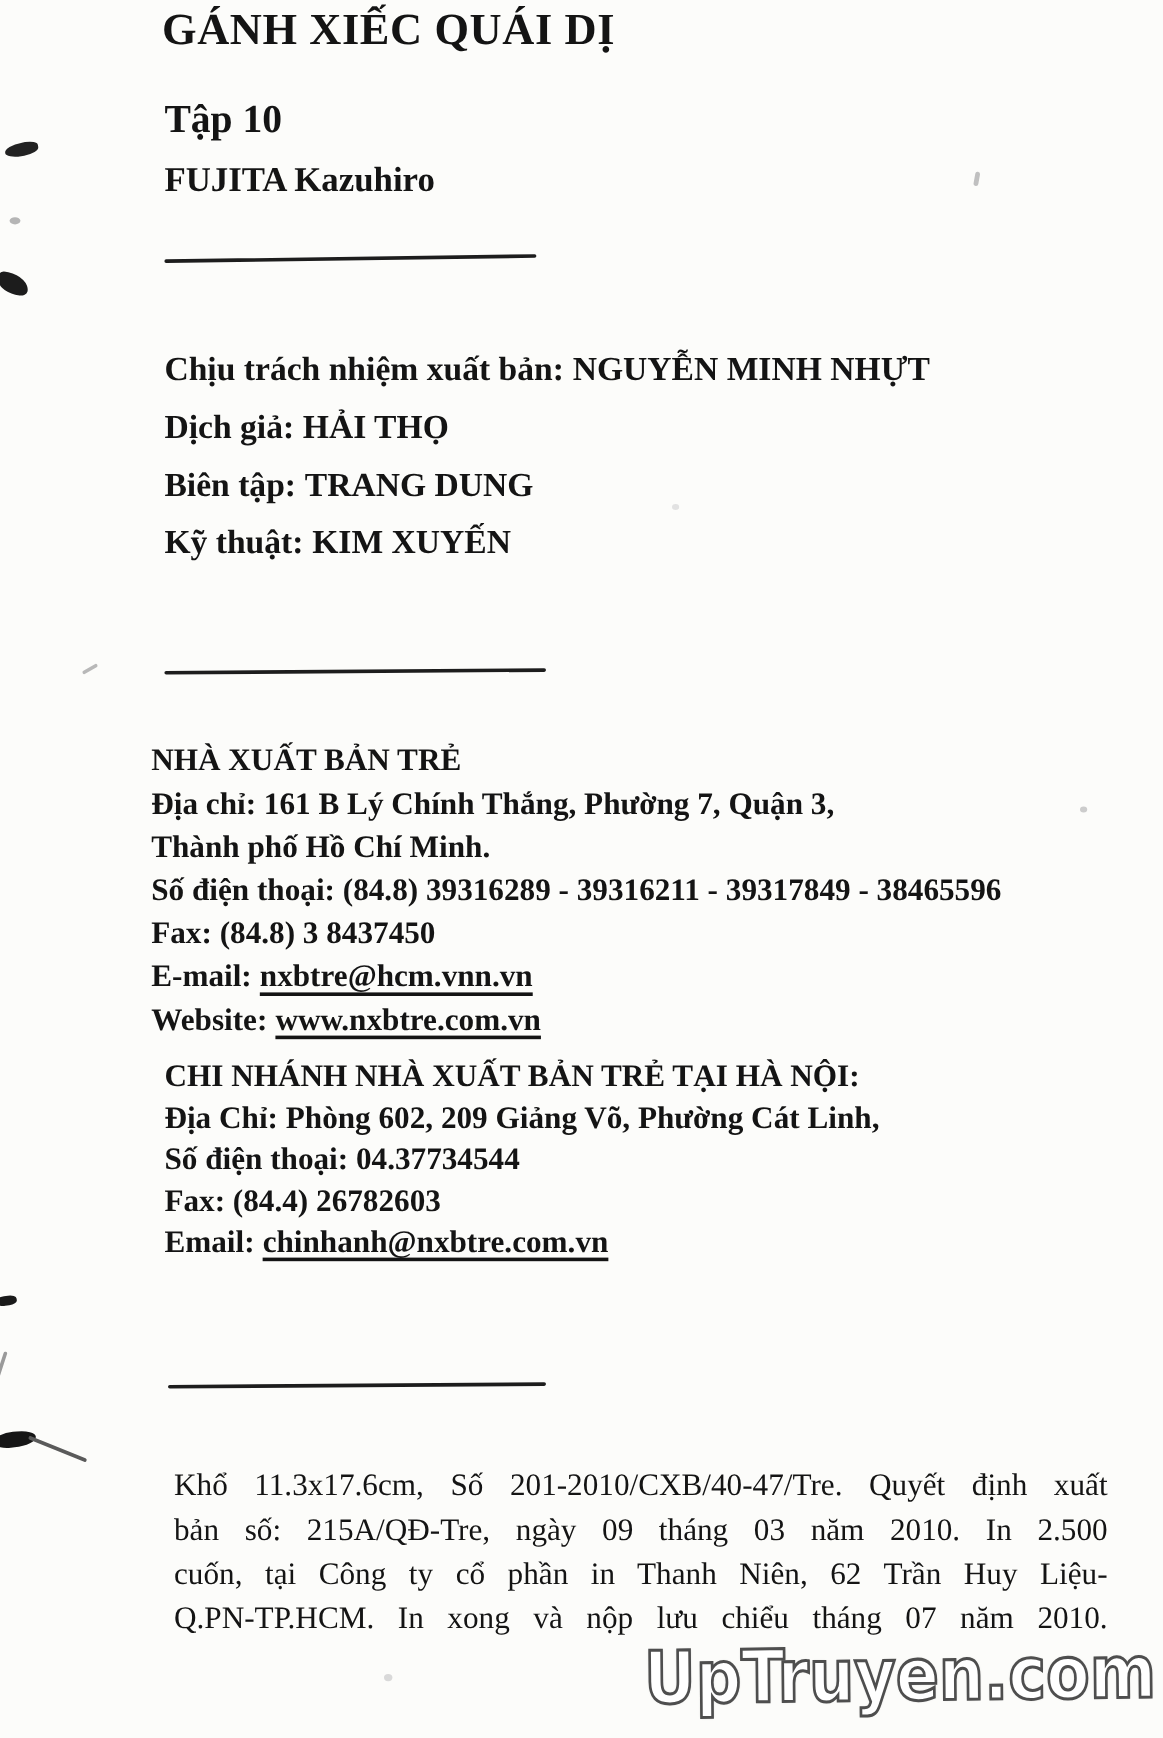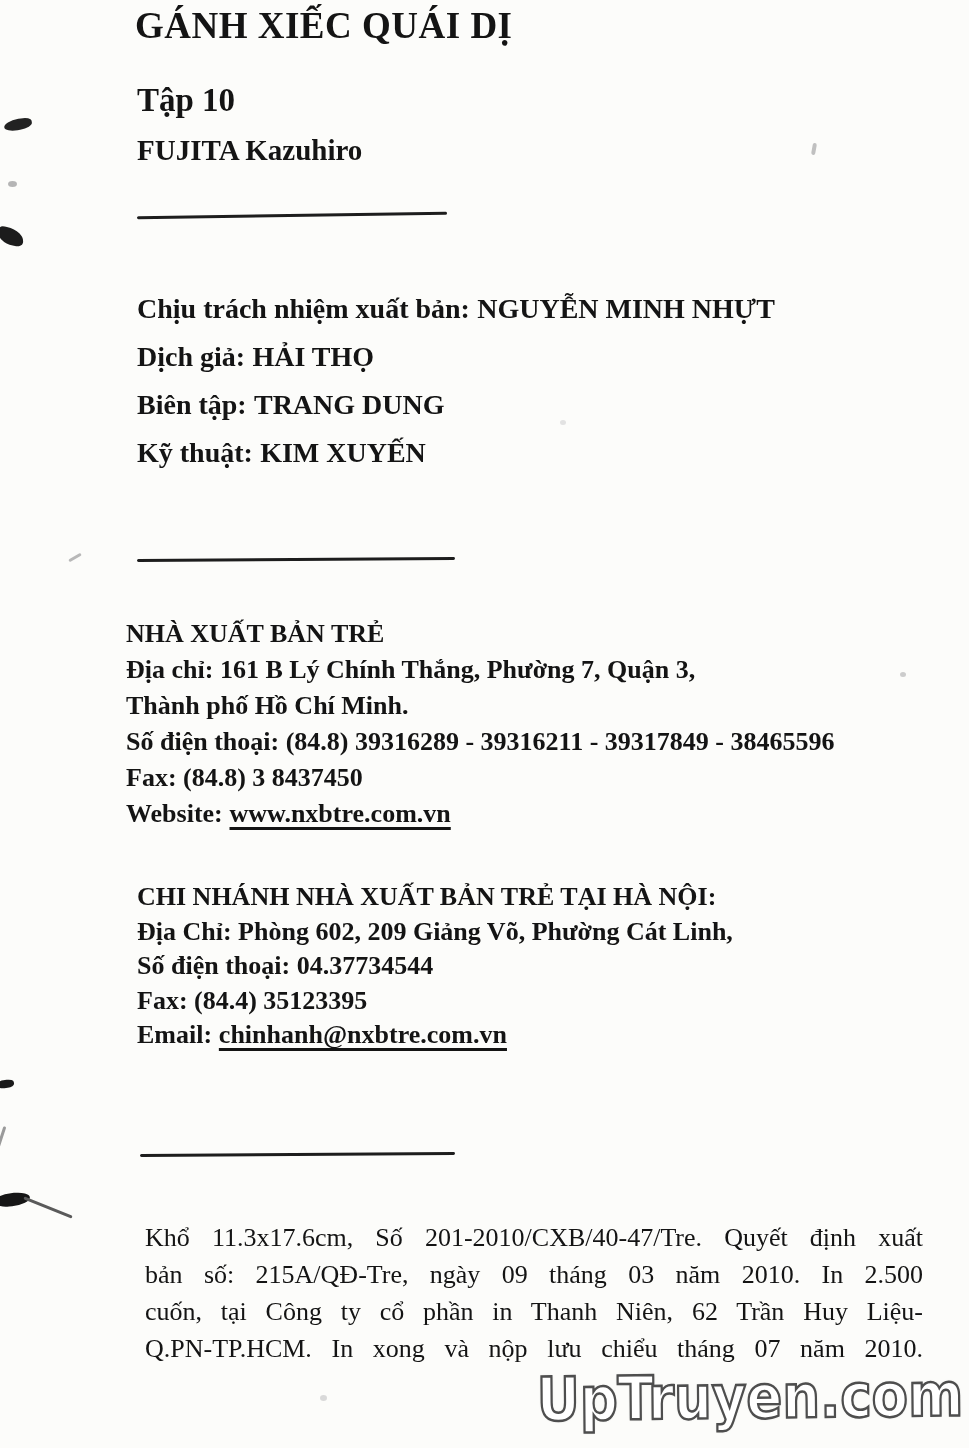--- a/index.html
+++ b/index.html
@@ -141,29 +141,32 @@
 
 <div class="abs divider divider-2"></div>
 
 <div class="abs pubblock publisher">
   <div>NHÀ XUẤT BẢN TRẺ</div>
   <div>Địa chỉ: 161 B Lý Chính Thắng, Phường 7, Quận 3,</div>
   <div>Thành phố Hồ Chí Minh.</div>
   <div>Số điện thoại: (84.8) 39316289 - 39316211 - 39317849 - 38465596</div>
   <div>Fax: (84.8) 3 8437450</div>
   <div>
+    <span class="inline-label">E-mail:</span><span class="link-value">nxbtre@hcm.vnn.vn</span>
+  </div>
+  <div>
     <span class="inline-label">Website:</span><span class="link-value">www.nxbtre.com.vn</span>
   </div>
 </div>
 
 <div class="abs pubblock branch">
   <div>CHI NHÁNH NHÀ XUẤT BẢN TRẺ TẠI HÀ NỘI:</div>
   <div>Địa Chỉ: Phòng 602, 209 Giảng Võ, Phường Cát Linh,</div>
   <div>Số điện thoại: 04.37734544</div>
-  <div>Fax: (84.4) 35123395</div>
+  <div>Fax: (84.4) 26782603</div>
   <div>
     <span class="inline-label">Email:</span><span class="link-value">chinhanh@nxbtre.com.vn</span>
   </div>
 </div>
 
 <div class="abs divider divider-3"></div>
 
 <div class="abs colophon">
   <div class="cline">Khổ 11.3x17.6cm, Số 201-2010/CXB/40-47/Tre. Quyết định xuất</div>
   <div class="cline">bản số: 215A/QĐ-Tre, ngày 09 tháng 03 năm 2010. In 2.500</div>

